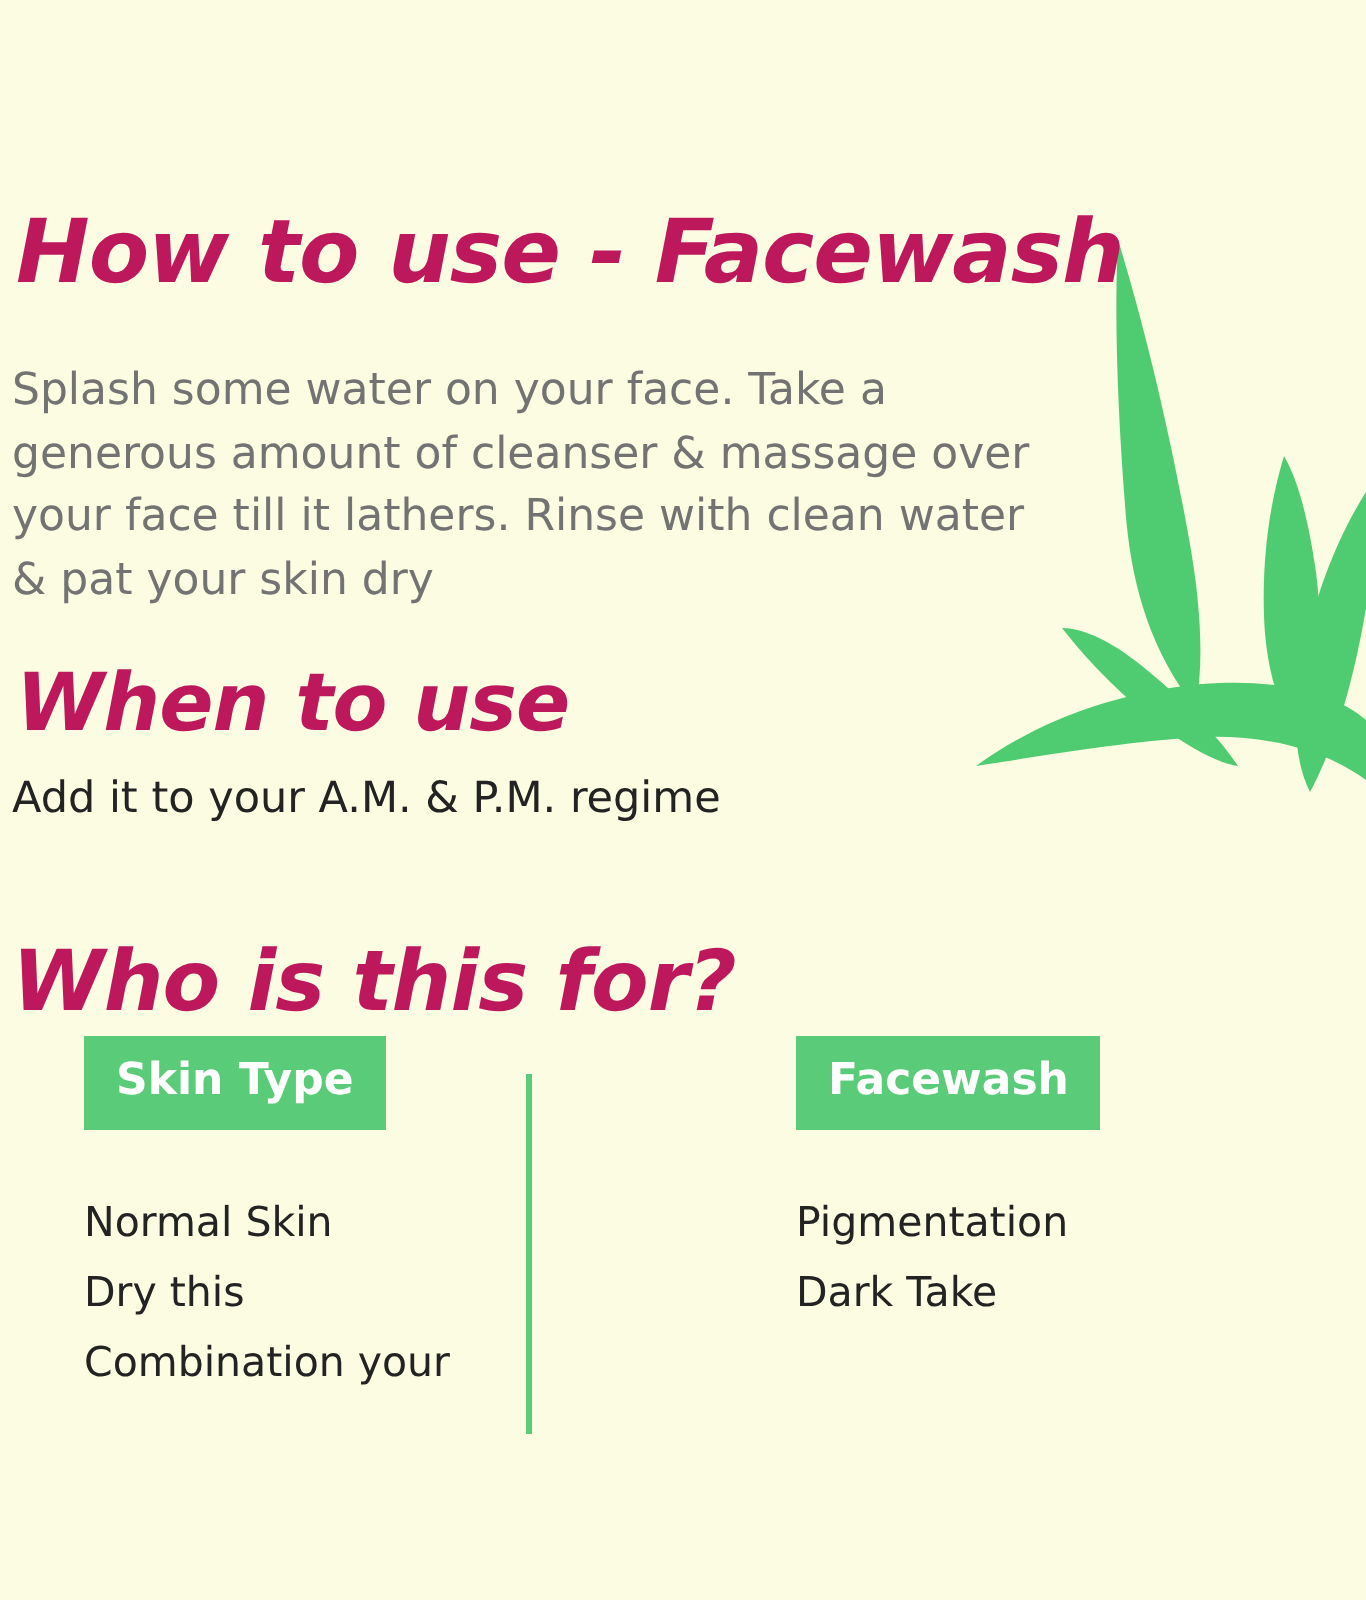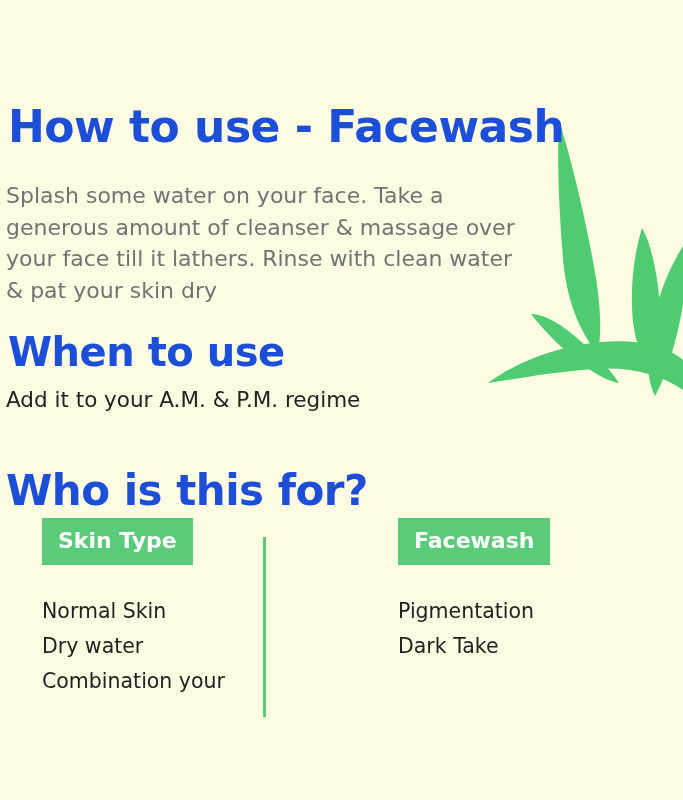--- a/index.html
+++ b/index.html
@@ -38,21 +38,22 @@
   
   .content {
     position: relative;
     z-index: 2;
     padding: 0 0 0 6px;
   }
 
   .section-title {
     font-family: "DejaVu Sans", sans-serif;
     font-weight: bold;
-    color: #1d4ed8;
+    font-style: italic;
+    color: #be185d;
     letter-spacing: -0.5px;
     white-space: nowrap;
     line-height: 1;
     text-align: center;
   }
 
   #title-howto {
     position: absolute;
     left: 8px;
     top: 76px;
@@ -181,21 +182,21 @@
     <h2 id="title-who" class="section-title">Who is this for?</h2>
 
     <div class="divider"></div>
 
     <div class="columns">
 
       <div class="col col-skin">
         <span class="chip">Skin Type</span>
         <ul class="list">
           <li>Normal Skin</li>
-          <li>Dry water</li>
+          <li>Dry this</li>
           <li>Combination your</li>
         </ul>
       </div>
 
       <div class="col col-concerns">
         <span class="chip">Facewash</span>
         <ul class="list">
           <li>Pigmentation</li>
           <li>Dark Take</li>
         </ul>

